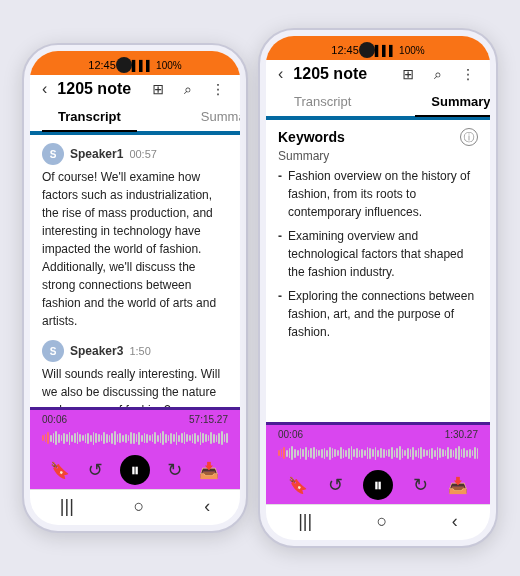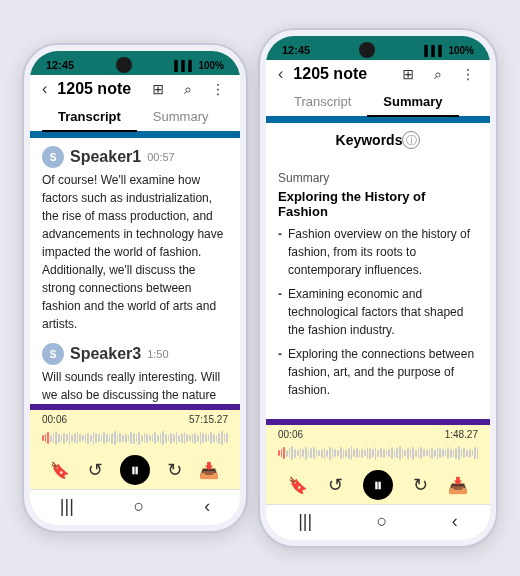--- a/index.html
+++ b/index.html
@@ -39,26 +39,26 @@
       background: #fff;
       border-radius: 28px;
       margin: 6px;
       overflow: hidden;
       height: calc(100% - 12px);
       display: flex;
       flex-direction: column;
     }
     .status-bar {
       display: flex;
-      justify-content: space-between;
+      justify-content: center;
       align-items: center;
       padding: 6px 16px 2px;
       font-size: 11px;
-      font-weight: 700;
-      background: #0f766e;
+      font-weight: 400;
+      background: #f97316;
     }
     .status-icons {
       display: flex;
       align-items: center;
       gap: 3px;
       font-size: 10px;
     }
     .notch {
       width: 16px;
       height: 16px;
@@ -93,22 +93,23 @@
       font-size: 14px;
       color: #333;
     }
     .back-arrow {
       font-size: 16px;
       cursor: pointer;
       color: #333;
     }
     .tabs {
       display: flex;
-      border-bottom: 7px solid #0369a1;
+      border-bottom: 4px solid #0369a1;
       padding: 0 12px;
+      gap: 48px;
     }
     .tab {
       padding: 6px 16px;
       font-size: 13px;
       color: #888;
       cursor: pointer;
       border-bottom: 2px solid transparent;
       margin-bottom: -1px;
     }
     .tab.active {
@@ -137,39 +138,39 @@
       border-radius: 50%;
       background: #a0b8d8;
       display: flex;
       align-items: center;
       justify-content: center;
       font-size: 10px;
       color: #fff;
       font-weight: 600;
     }
     .speaker-name {
-      font-size: 16px;
+      font-size: 12px;
       font-weight: 600;
       color: #333;
     }
     .speaker-time {
       font-size: 11px;
       color: #888;
     }
     .message-text {
       font-size: 12px;
       color: #222;
       line-height: 1.5;
       padding-left: 0;
     }
     
     .player-bar {
-      border-top: 6px solid #4c1d95;
+      border-top: 3px solid #4c1d95;
       padding: 4px 12px 2px;
-      background: #fef9c3;
+      background: #d946ef;
     }
     .player-time-row {
       display: flex;
       justify-content: space-between;
       font-size: 10px;
       color: #333;
       margin-bottom: 2px;
     }
     .waveform {
       height: 22px;
@@ -216,23 +217,23 @@
       border-top: 1px solid #e0e0e0;
     }
     .bottom-nav-btn {
       font-size: 18px;
       cursor: pointer;
       color: #333;
     }
     
     .keywords-header {
       display: flex;
-      justify-content: center;
-      align-items: center;
-      margin-bottom: 22px;
+      justify-content: space-between;
+      align-items: center;
+      margin-bottom: 3px;
     }
     .keywords-title {
       font-size: 14px;
       font-weight: 700;
       color: #000;
     }
     .info-icon {
       width: 18px;
       height: 18px;
       border: 1.5px solid #888;
@@ -310,21 +311,21 @@
       </div>
 
       <div class="content">
 
         <div class="message-block">
           <div class="speaker-row">
             <div class="speaker-avatar">S</div>
             <span class="speaker-name">Speaker1</span>
             <span class="speaker-time">00:57</span>
           </div>
-          <p class="message-text">Of course! We'll examine how factors such as industrialization, the rise of mass production, and advancements in technology have impacted the world of fashion. Additionally, we'll discuss the strong connections between fashion and the world of arts and artists.</p>
+          <p class="message-text">Of course! We'll examine how factors such as industrialization, the rise of mass production, and interesting in technology have impacted the world of fashion. Additionally, we'll discuss the strong connections between fashion and the world of arts and artists.</p>
         </div>
 
         <div class="message-block">
           <div class="speaker-row">
             <div class="speaker-avatar">S</div>
             <span class="speaker-name">Speaker3</span>
             <span class="speaker-time">1:50</span>
           </div>
           <p class="message-text">Will sounds really interesting. Will we also be discussing the nature and purpose of fashion?</p>
         </div>
@@ -455,41 +456,40 @@
           <span>Summary</span>
         </div>
       </div>
 
       <div class="content">
         <div class="keywords-header">
           <span class="keywords-title">Keywords</span>
           <div class="info-icon">ⓘ</div>
         </div>
         <div class="summary-label">Summary</div>
-        <div class="summary-heading">Exploring the History of Fashion</div>
         <ul class="bullet-list">
           <li class="bullet-item">
             <span class="bullet-dash">-</span>
             <span>Fashion overview on the history of fashion, from its roots to contemporary influences.</span>
           </li>
           <li class="bullet-item">
             <span class="bullet-dash">-</span>
-            <span>Examining economic and technological factors that shaped the fashion industry.</span>
+            <span>Examining overview and technological factors that shaped the fashion industry.</span>
           </li>
           <li class="bullet-item">
             <span class="bullet-dash">-</span>
             <span>Exploring the connections between fashion, art, and the purpose of fashion.</span>
           </li>
         </ul>
       </div>
 
       <div class="player-bar">
         <div class="player-time-row">
           <span>00:06</span>
-          <span>1:48.27</span>
+          <span>1:30.27</span>
         </div>
         <div class="waveform" id="waveform-right">
             <div class="wave-bar active" style="height: 6px;"></div>
             <div class="wave-bar active" style="height: 8px;"></div>
             <div class="wave-bar active" style="height: 12px;"></div>
             <div class="wave-bar" style="height: 7px;"></div>
             <div class="wave-bar" style="height: 10px;"></div>
             <div class="wave-bar" style="height: 14px;"></div>
             <div class="wave-bar" style="height: 9px;"></div>
             <div class="wave-bar" style="height: 6px;"></div>

